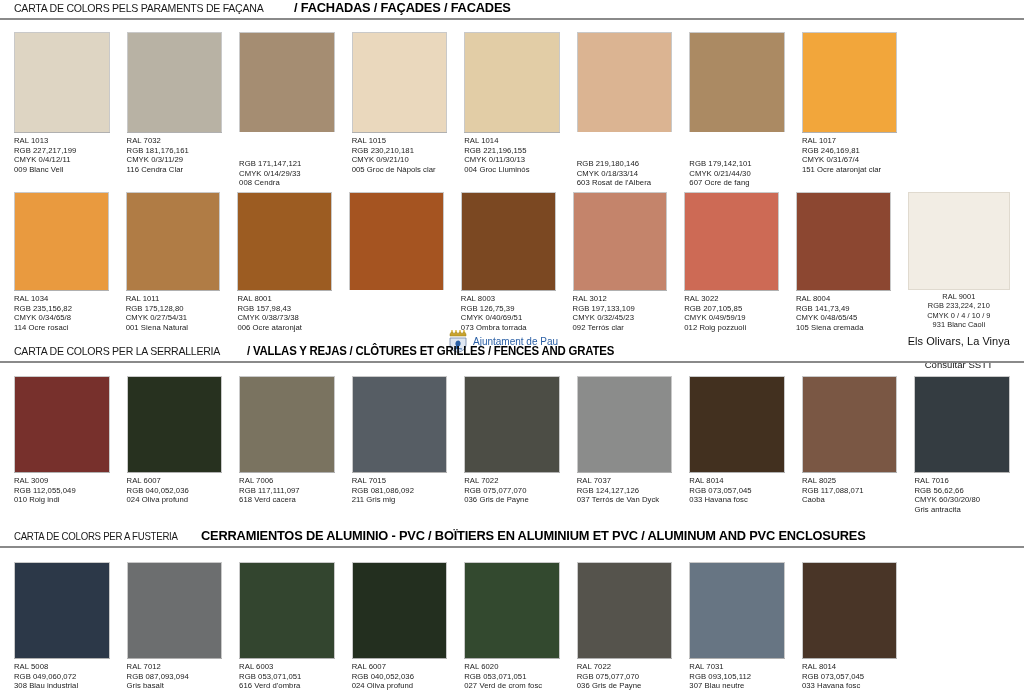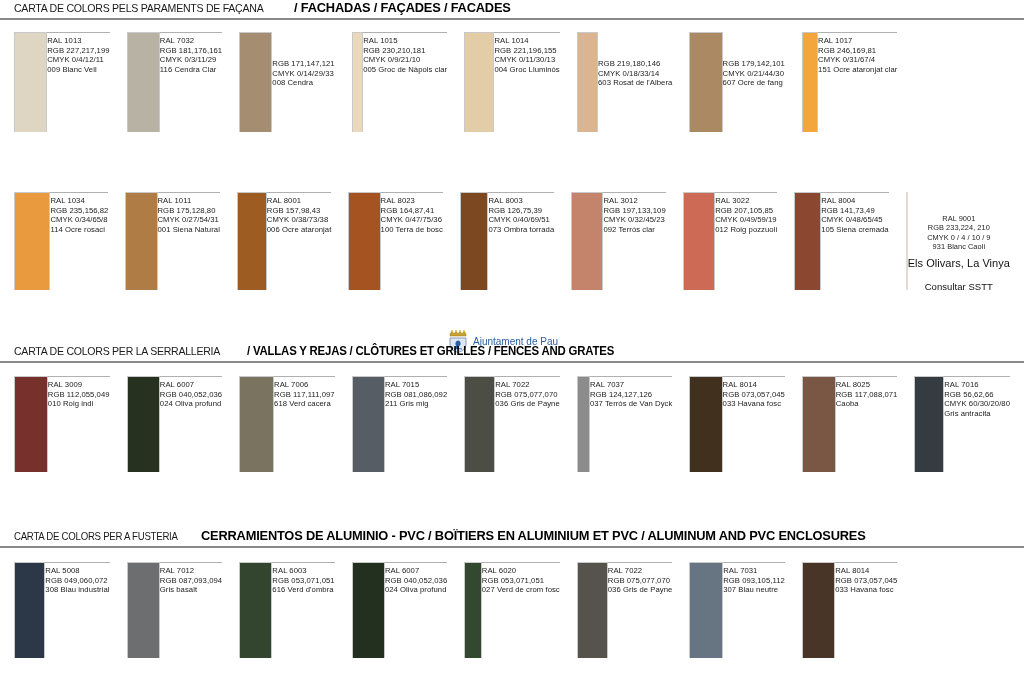--- a/index.html
+++ b/index.html
@@ -33,41 +33,41 @@
   .sh-trans.small { font-size: 12px; }
   .sh-cat.tiny { font-size: 10.5px; }
 
   
   .grid {
     display: grid;
     grid-template-columns: repeat(9, 1fr);
     column-gap: 17px;
     padding: 0 14px;
   }
-  .cell { display: flex; }
+  .cell { display: flex; flex-direction: column; }
   .swatch {
     width: 100%;
     border: 1px solid #c9c9c9;
     border-bottom: none;
   }
   .swatch.h100 { height: 100px; }
   .swatch.h98  { height: 98px; }
   .cap {
     border-top: 1px solid #b0b0b0;
     padding-top: 3px;
     font-size: 7.7px;
     line-height: 9.6px;
     color: #1b1b1b;
     letter-spacing: 0.05px;
   }
   .cap.noline { border-top: none; padding-top: 27px; }
   .cap div { white-space: nowrap; }
 
   
-  .cap.center { border-top: none; text-align: center; padding-top: 2px; margin-top: 20px; }
+  .cap.center { border-top: none; text-align: center; padding-top: 2px; }
   .cap.center .ral-lines { font-size: 7.4px; line-height: 9.4px; }
   .note-big {
     font-size: 11px; color: #111; margin-top: 7px;
     text-align: center; white-space: nowrap;
   }
   .note-sub {
     font-size: 9.5px; color: #111; margin-top: 14px;
     text-align: center; white-space: nowrap;
   }
 
@@ -191,26 +191,20 @@
       <div class="swatch h98" style="background:#9c5c22"></div>
       <div class="cap">
         <div>RAL 8001</div>
         <div>RGB 157,98,43</div>
         <div>CMYK 0/38/73/38</div>
         <div>006 Ocre ataronjat</div>
       </div>
     </div>
     <div class="cell">
       <div class="swatch h98" style="background:#a55421"></div>
-      <div class="cap">
-        <div>RAL 8023</div>
-        <div>RGB 164,87,41</div>
-        <div>CMYK 0/47/75/36</div>
-        <div>100 Terra de bosc</div>
-      </div>
     </div>
     <div class="cell">
       <div class="swatch h98" style="background:#7b4822"></div>
       <div class="cap">
         <div>RAL 8003</div>
         <div>RGB 126,75,39</div>
         <div>CMYK 0/40/69/51</div>
         <div>073 Ombra torrada</div>
       </div>
     </div>

